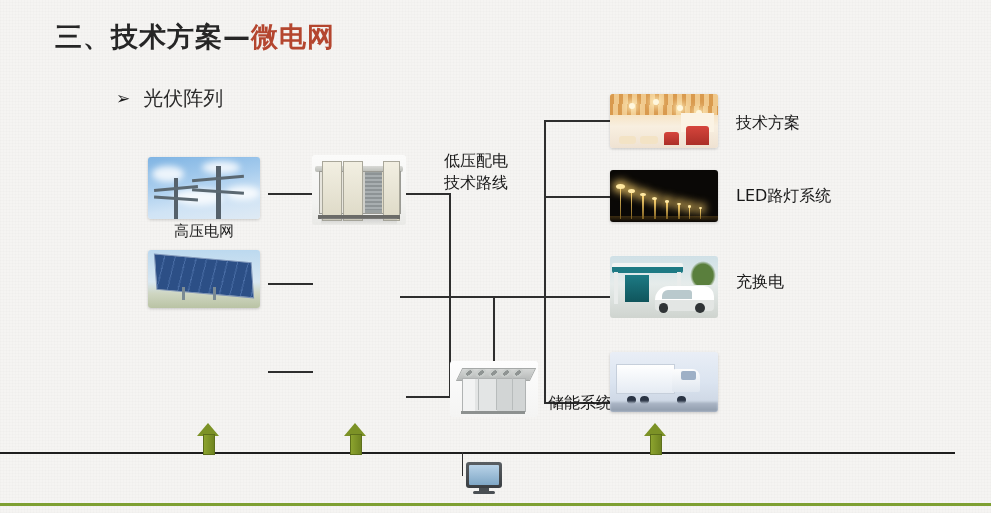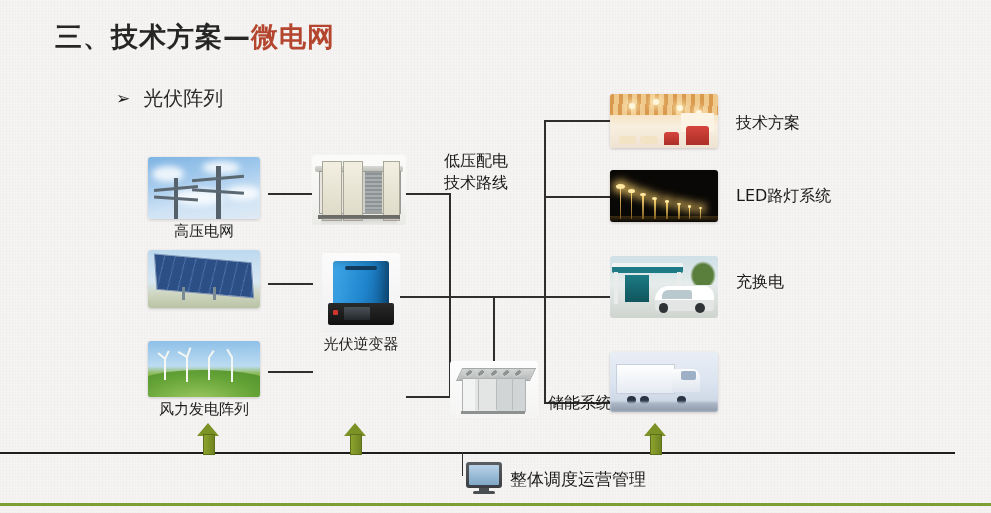--- a/index.html
+++ b/index.html
@@ -244,70 +244,40 @@
   <div class="node" style="left:148px;top:250px;">
     <div class="thumb" style="width:112px;height:58px;">
       <div class="pic pic-pv">
         <div class="panel"></div>
         <div class="leg" style="left:30%;"></div>
         <div class="leg" style="left:58%;"></div>
       </div>
     </div>
   </div>
 
-  <div class="node" style="left:148px;top:341px;">
-    <div class="thumb" style="width:112px;height:56px;">
-      <div class="pic pic-wind">
-        <div class="hill"></div>
-        <div class="mast" style="left:14%;bottom:30%;height:40%;"></div>
-        <div class="blade" style="left:14%;bottom:68%;height:16%;transform:rotate(25deg);"></div>
-        <div class="blade" style="left:14%;bottom:68%;height:16%;transform:rotate(-50deg);"></div>
-        <div class="mast" style="left:34%;bottom:26%;height:48%;"></div>
-        <div class="blade" style="left:34%;bottom:72%;height:18%;transform:rotate(20deg);"></div>
-        <div class="blade" style="left:34%;bottom:72%;height:18%;transform:rotate(-60deg);"></div>
-        <div class="mast" style="left:54%;bottom:30%;height:42%;"></div>
-        <div class="blade" style="left:54%;bottom:70%;height:15%;transform:rotate(35deg);"></div>
-        <div class="mast" style="left:74%;bottom:26%;height:46%;"></div>
-        <div class="blade" style="left:74%;bottom:70%;height:17%;transform:rotate(-30deg);"></div>
-      </div>
-    </div>
-    <div class="cap">风力发电阵列</div>
-  </div>
 
   <div class="node" style="left:312px;top:155px;">
     <div class="thumb" style="width:94px;height:70px;box-shadow:none;">
       <div class="pic pic-tr">
         <div class="roof"></div>
         <div class="body"></div>
         <div class="door" style="left:11%;width:19%;"></div>
         <div class="door" style="left:33%;width:19%;"></div>
         <div class="door" style="left:76%;width:15%;"></div>
         <div class="vent" style="left:56%;top:25%;width:18%;height:54%;"></div>
         <div class="base"></div>
         <div class="refl"></div>
       </div>
     </div>
   </div>
   <div class="cap-right" style="left:444px;top:150px;line-height:1.35;font-size:16px;">
     <div>低压配电</div>
     <div>技术路线</div>
   </div>
 
-  <div class="node" style="left:322px;top:253px;">
-    <div class="thumb" style="width:78px;height:80px;box-shadow:none;">
-      <div class="pic pic-inv">
-        <div class="cab"></div>
-        <div class="slot"></div>
-        <div class="panel2"></div>
-        <div class="led"></div>
-        <div class="scr"></div>
-      </div>
-    </div>
-    <div class="cap" style="margin-top:2px;">光伏逆变器</div>
-  </div>
 
   <div class="node" style="left:450px;top:361px;">
     <div class="thumb" style="width:88px;height:56px;box-shadow:none;">
       <div class="pic pic-st">
         <div class="top"></div>
         <div class="fan" style="left:16%;"></div>
         <div class="fan" style="left:30%;"></div>
         <div class="fan" style="left:44%;"></div>
         <div class="fan" style="left:58%;"></div>
         <div class="fan" style="left:72%;"></div>
@@ -412,17 +382,16 @@
   <div class="ln lnv" style="left:462px;top:452px;height:24px;width:1.4px;"></div>
 
   <div class="monitor" style="left:466px;top:462px;">
     <div class="scr2">
         <i></i>
       </div>
     <div class="stand"></div>
     <div class="foot"></div>
   </div>
   <div class="ops-text" style="left:510px;top:468px;">
-    <div>整体调度运营管理</div>
   </div>
 
   <div class="greenbar"></div>
 </div>
 
 </body></html>

